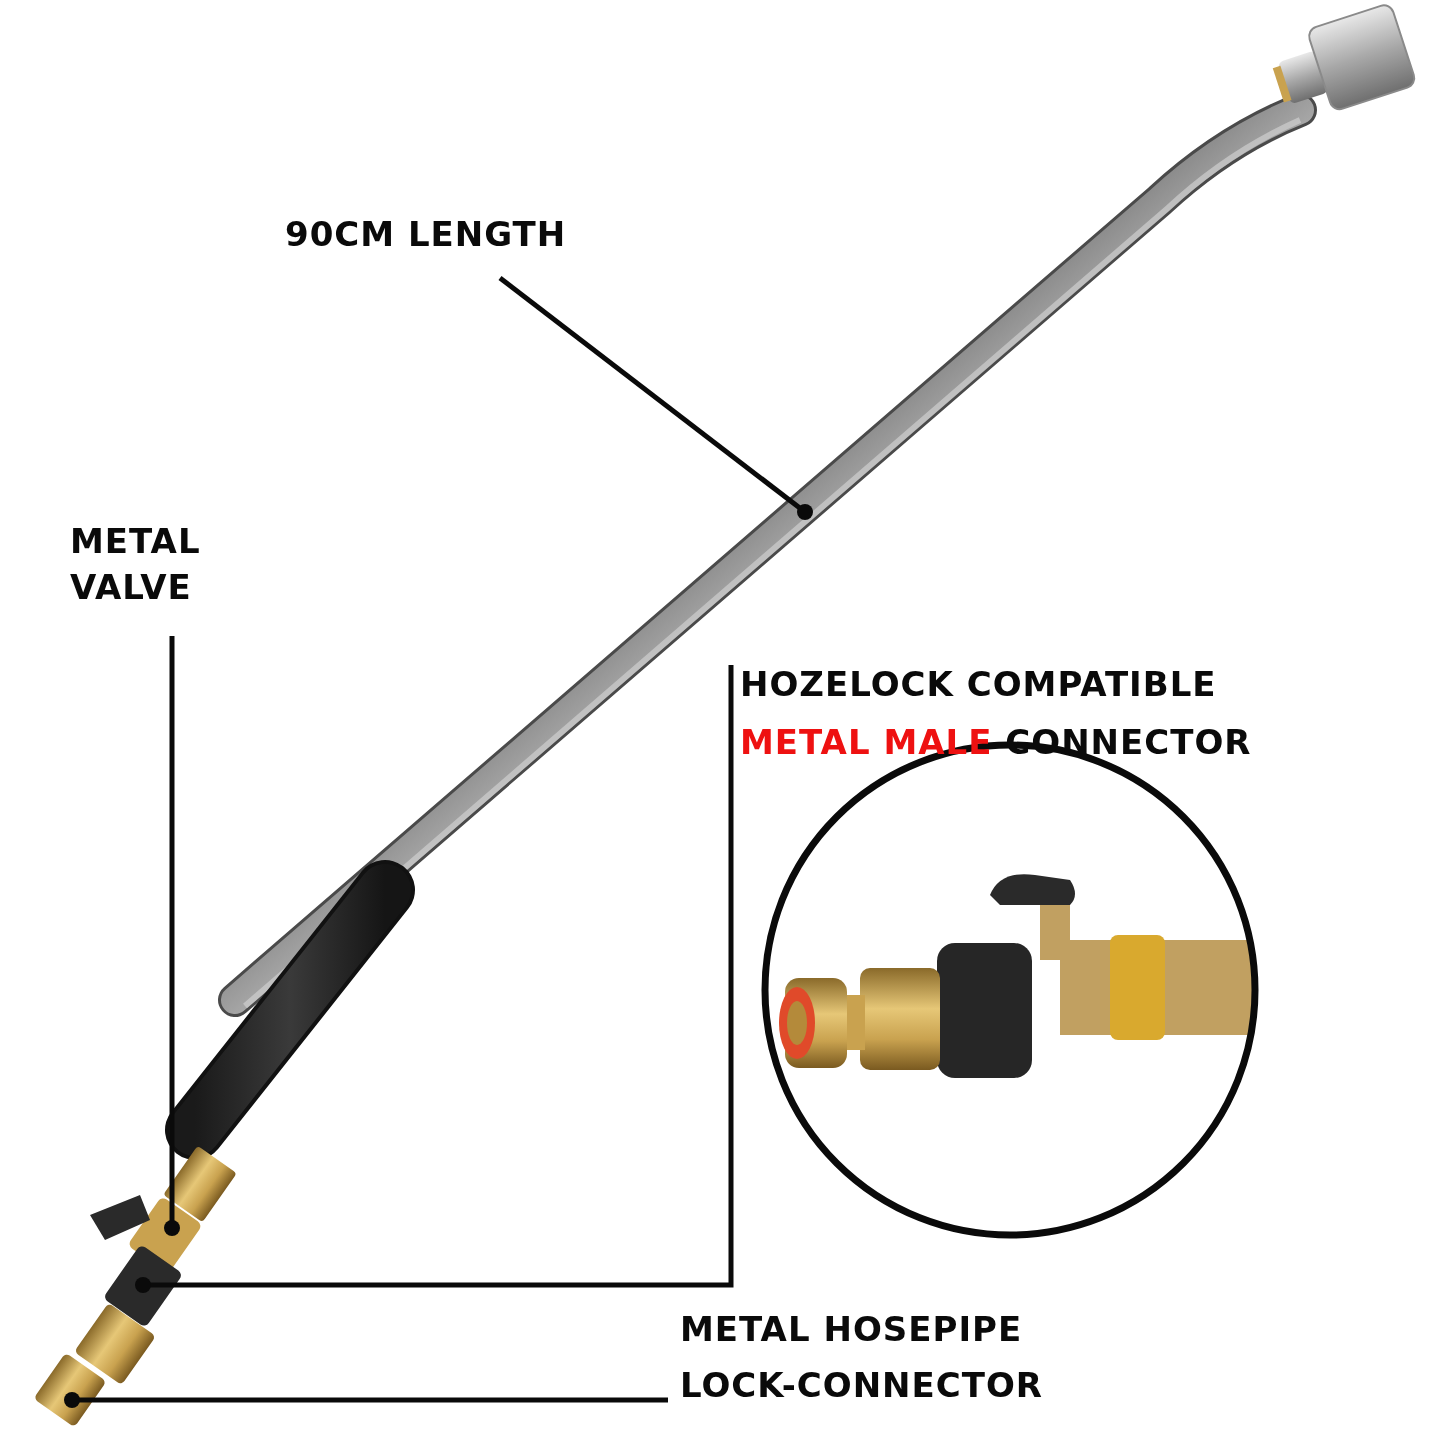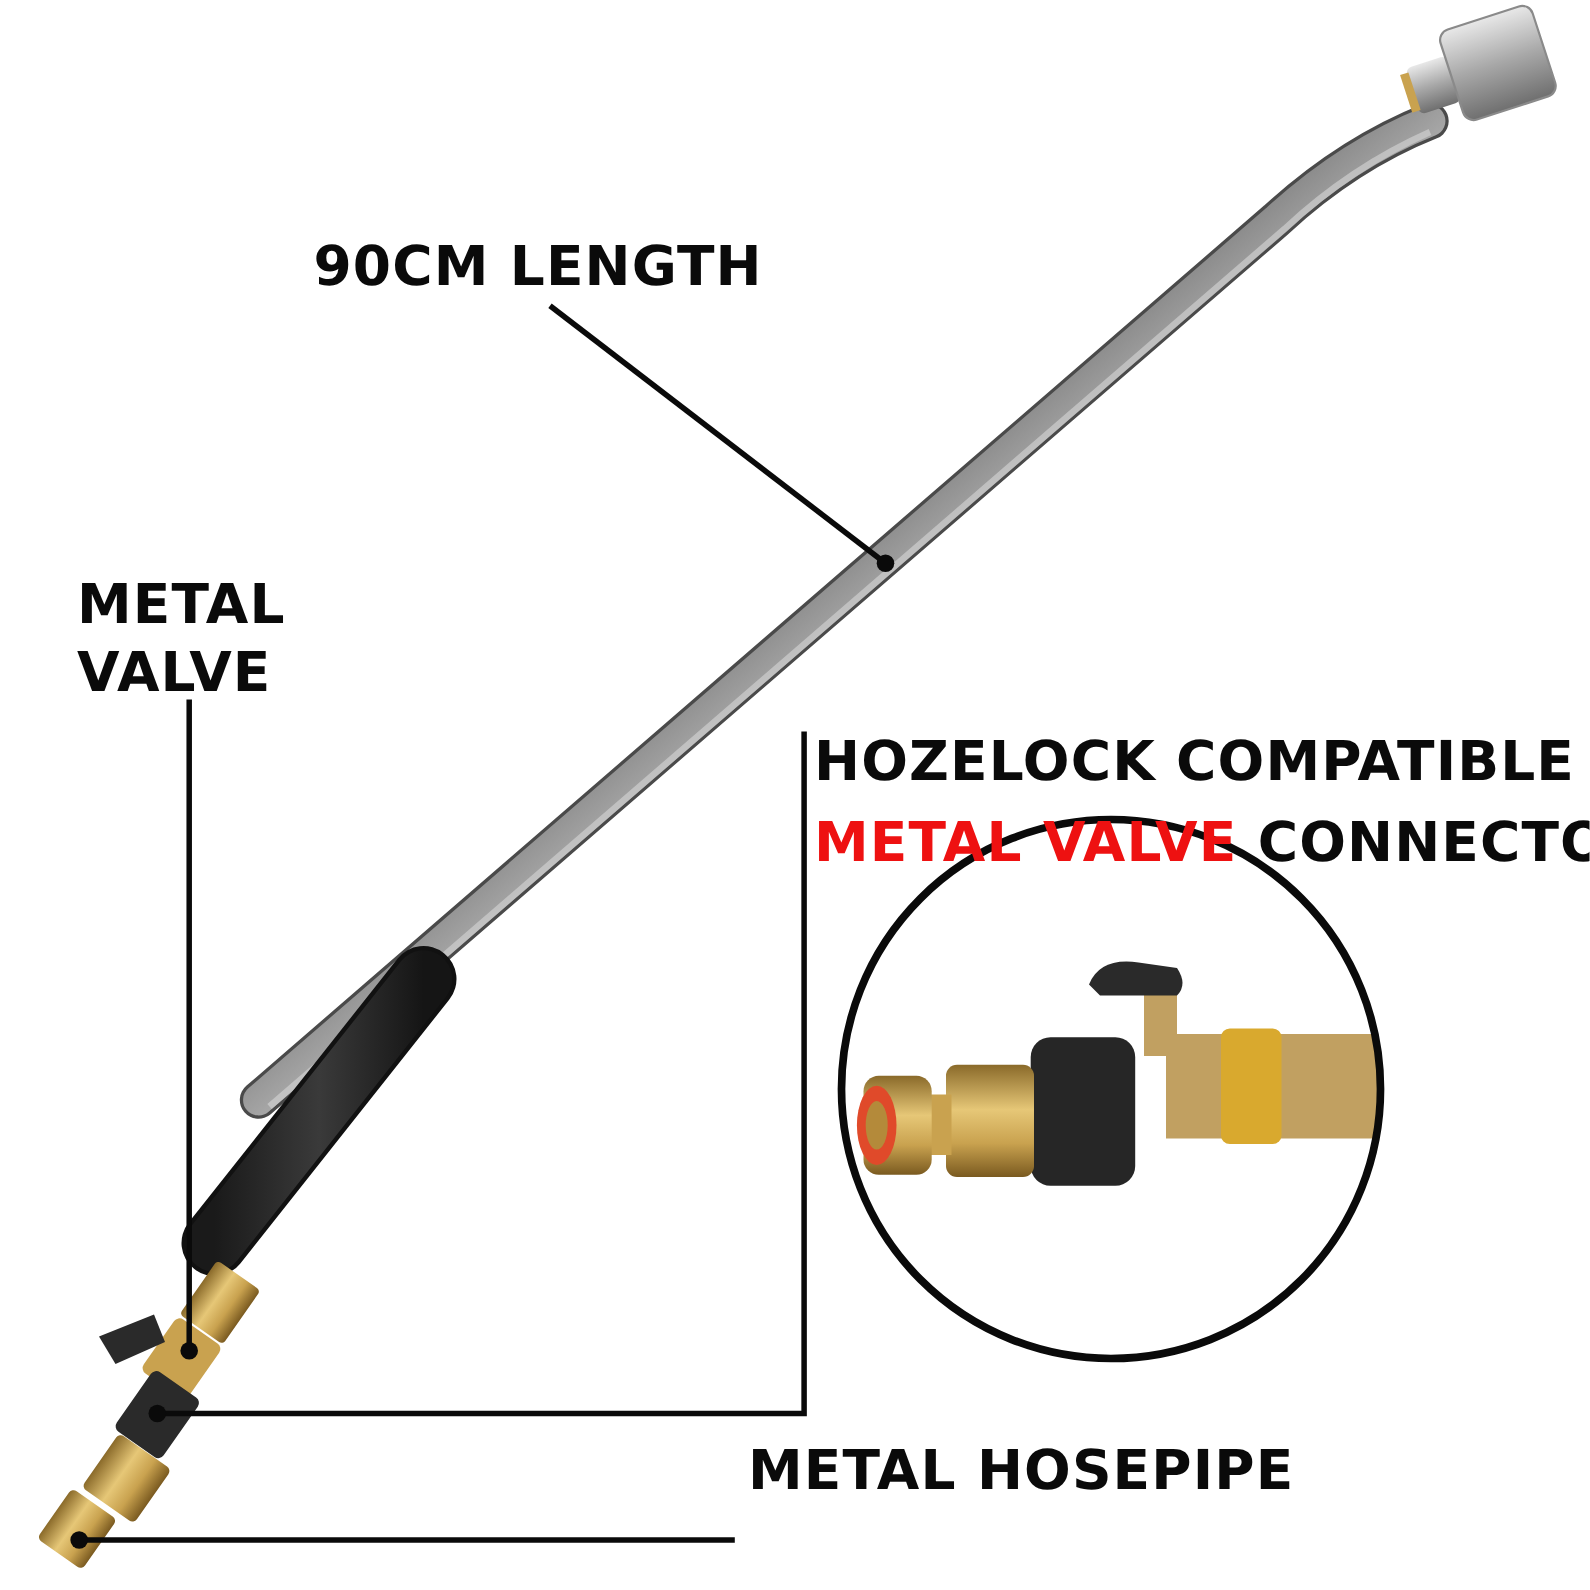--- a/index.html
+++ b/index.html
@@ -1,18 +1,18 @@
 <!DOCTYPE html>
 <html><head>
 <meta charset="utf-8">
 <style>
   html, body { margin:0; padding:0; background:#ffffff; }
   body { width:1445px; height:1445px; position:relative; overflow:hidden; font-family:"DejaVu Sans", "Liberation Sans", sans-serif; }
   .label { position:absolute; font-weight:bold; color:#0a0a0a; letter-spacing:1px; line-height:1; white-space:nowrap; }
-  .label-lg { font-size:50px; }
+  .label-lg { font-size:34px; }
   .red { color:#ee1111; }
   svg.art { position:absolute; left:0; top:0; }
 </style>
 </head>
 <body>
 
 <svg class="art" width="1445" height="1445" viewBox="0 0 1445 1445">
   <defs>
     <linearGradient id="chromeG" x1="0" y1="0" x2="1" y2="1">
       <stop offset="0" stop-color="#5a5a5a"></stop>
@@ -101,19 +101,20 @@
 <div class="label label-lg" style="left:285px; top:217px;">90CM LENGTH</div>
 
 <div class="label label-lg" style="left:70px; top:524px;">
   <div>METAL</div>
   <div style="margin-top:12px;">VALVE</div>
 </div>
 
 <div class="label label-lg" style="left:740px; top:667px;">
   <div>HOZELOCK COMPATIBLE</div>
   <div style="margin-top:24px;">
-    <span class="red">METAL VALVE</span><span style="white-space:pre;"> CONNECTOR</span>
+    <span class="red">METAL MALE</span><span style="white-space:pre;"> CONNECTOR</span>
   </div>
 </div>
 
 <div class="label label-lg" style="left:680px; top:1312px;">
   <div>METAL HOSEPIPE</div>
+  <div style="margin-top:22px;">LOCK-CONNECTOR</div>
 </div>
 
 </body></html>

